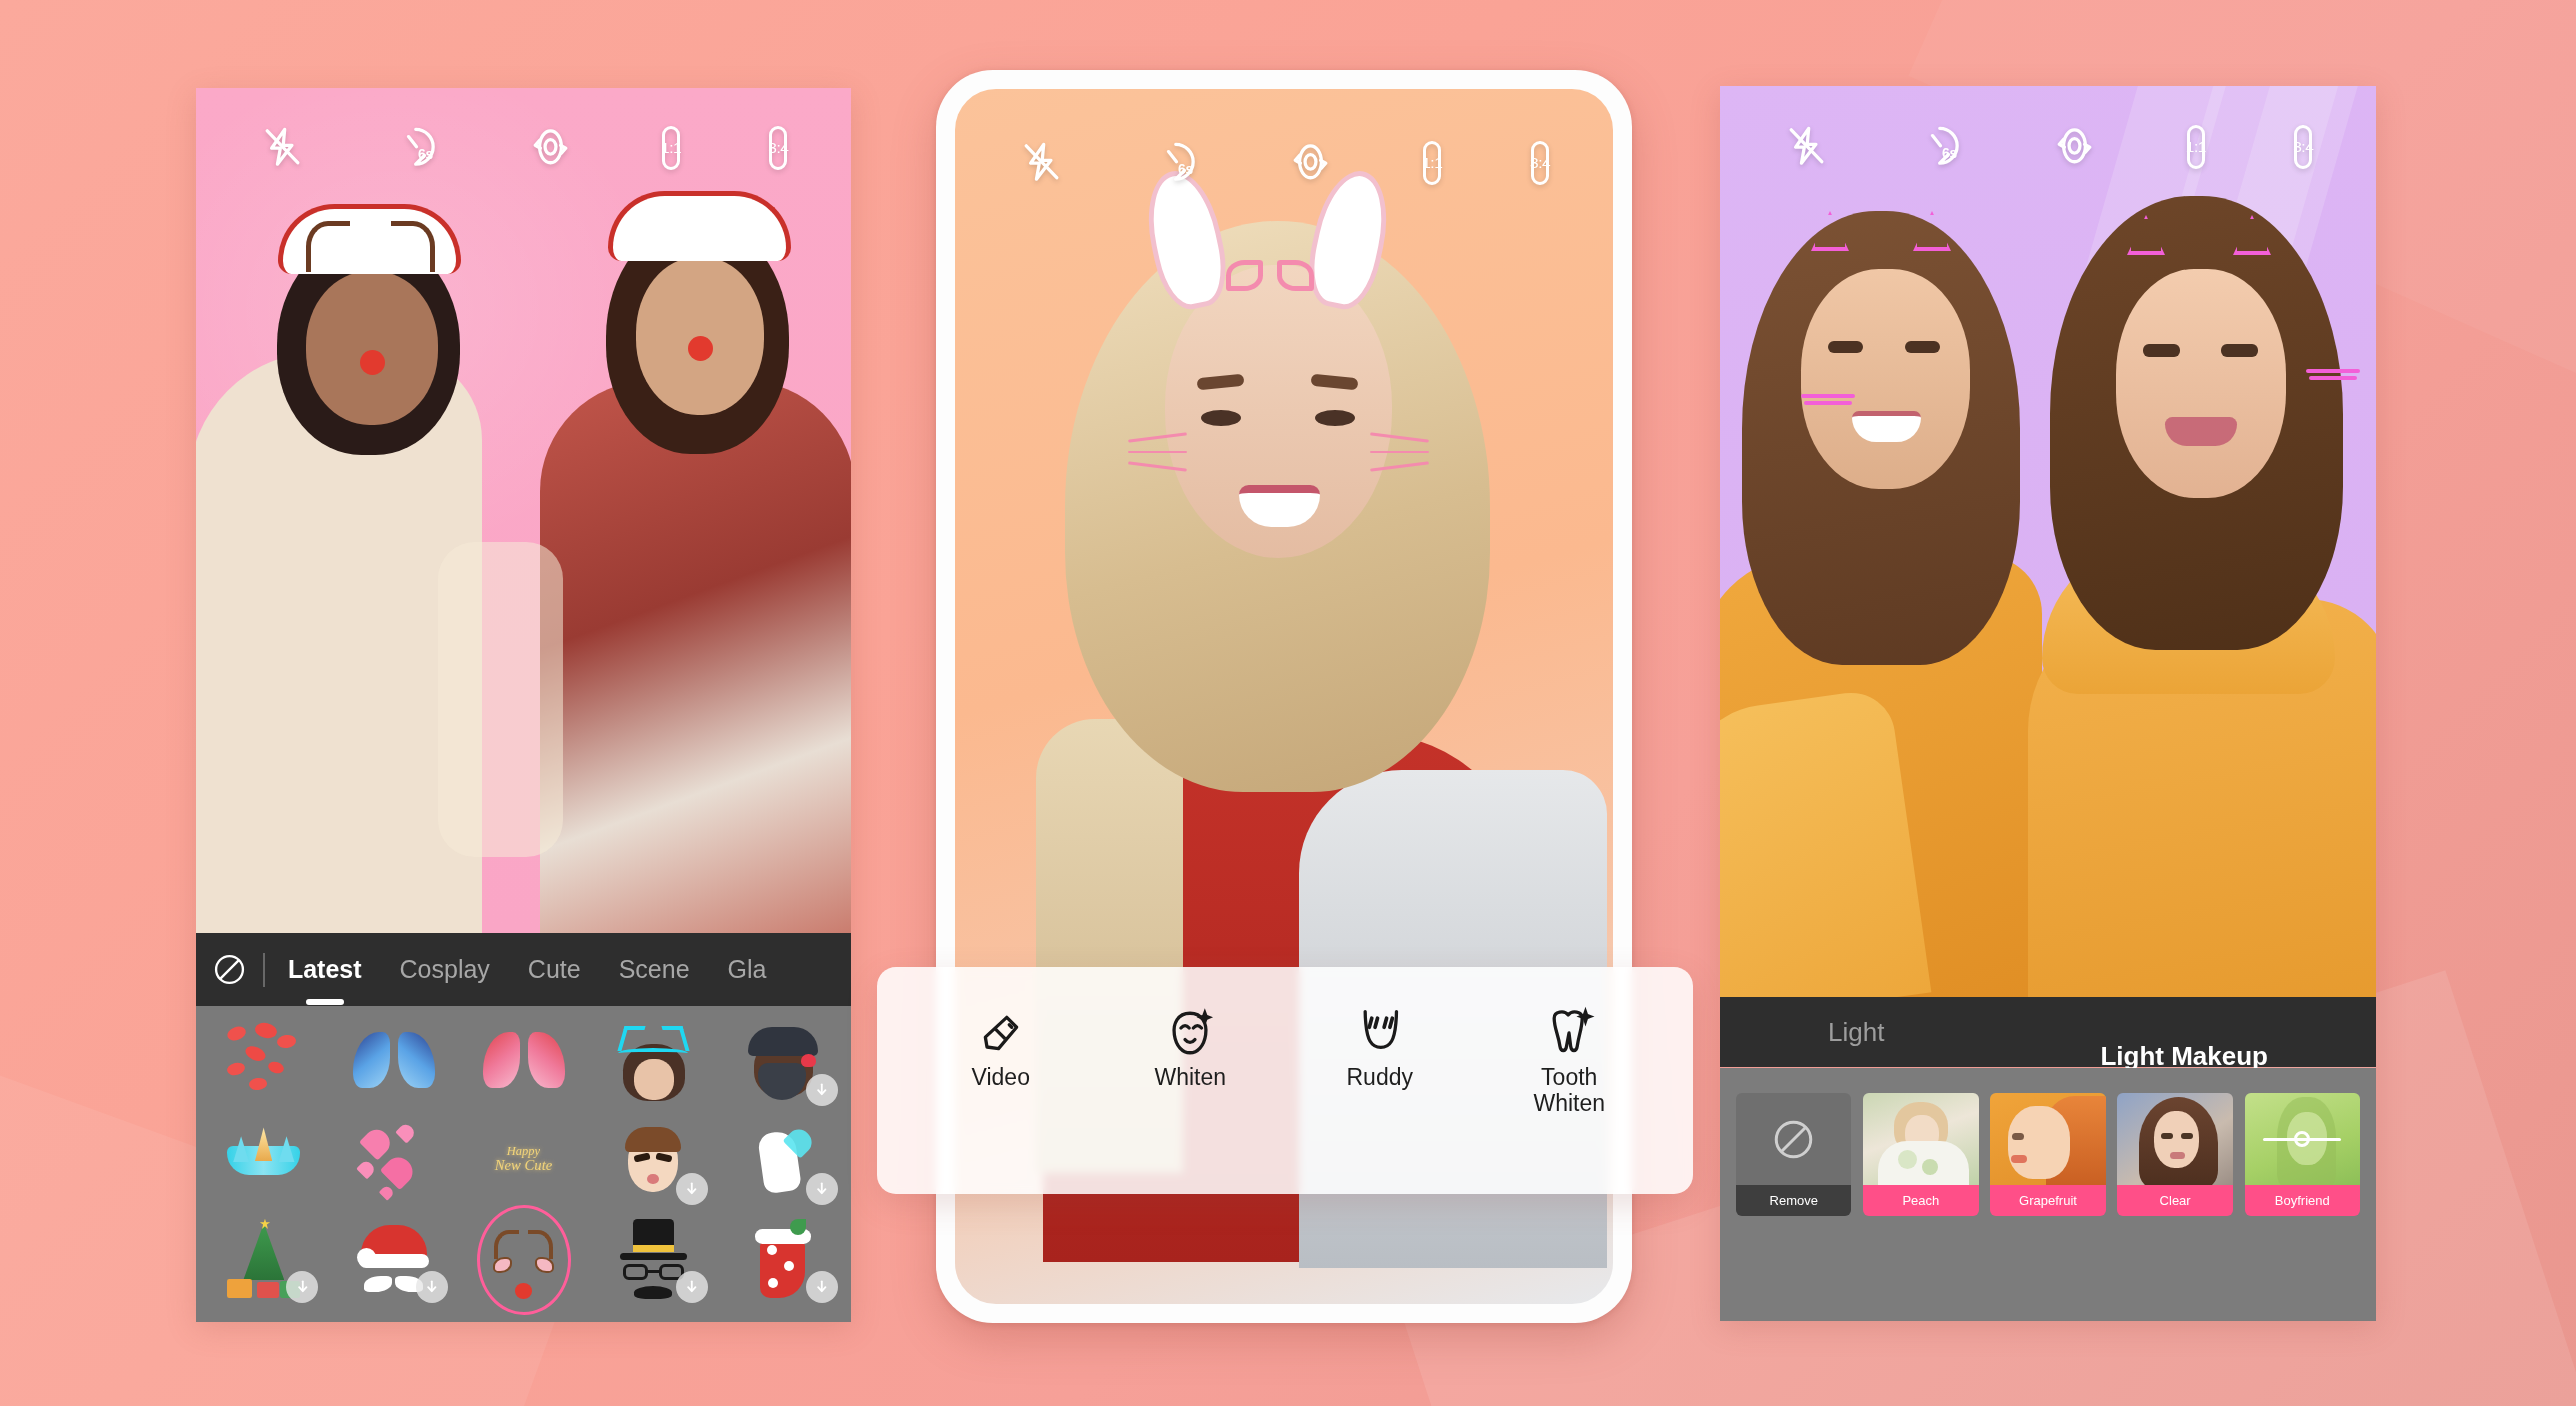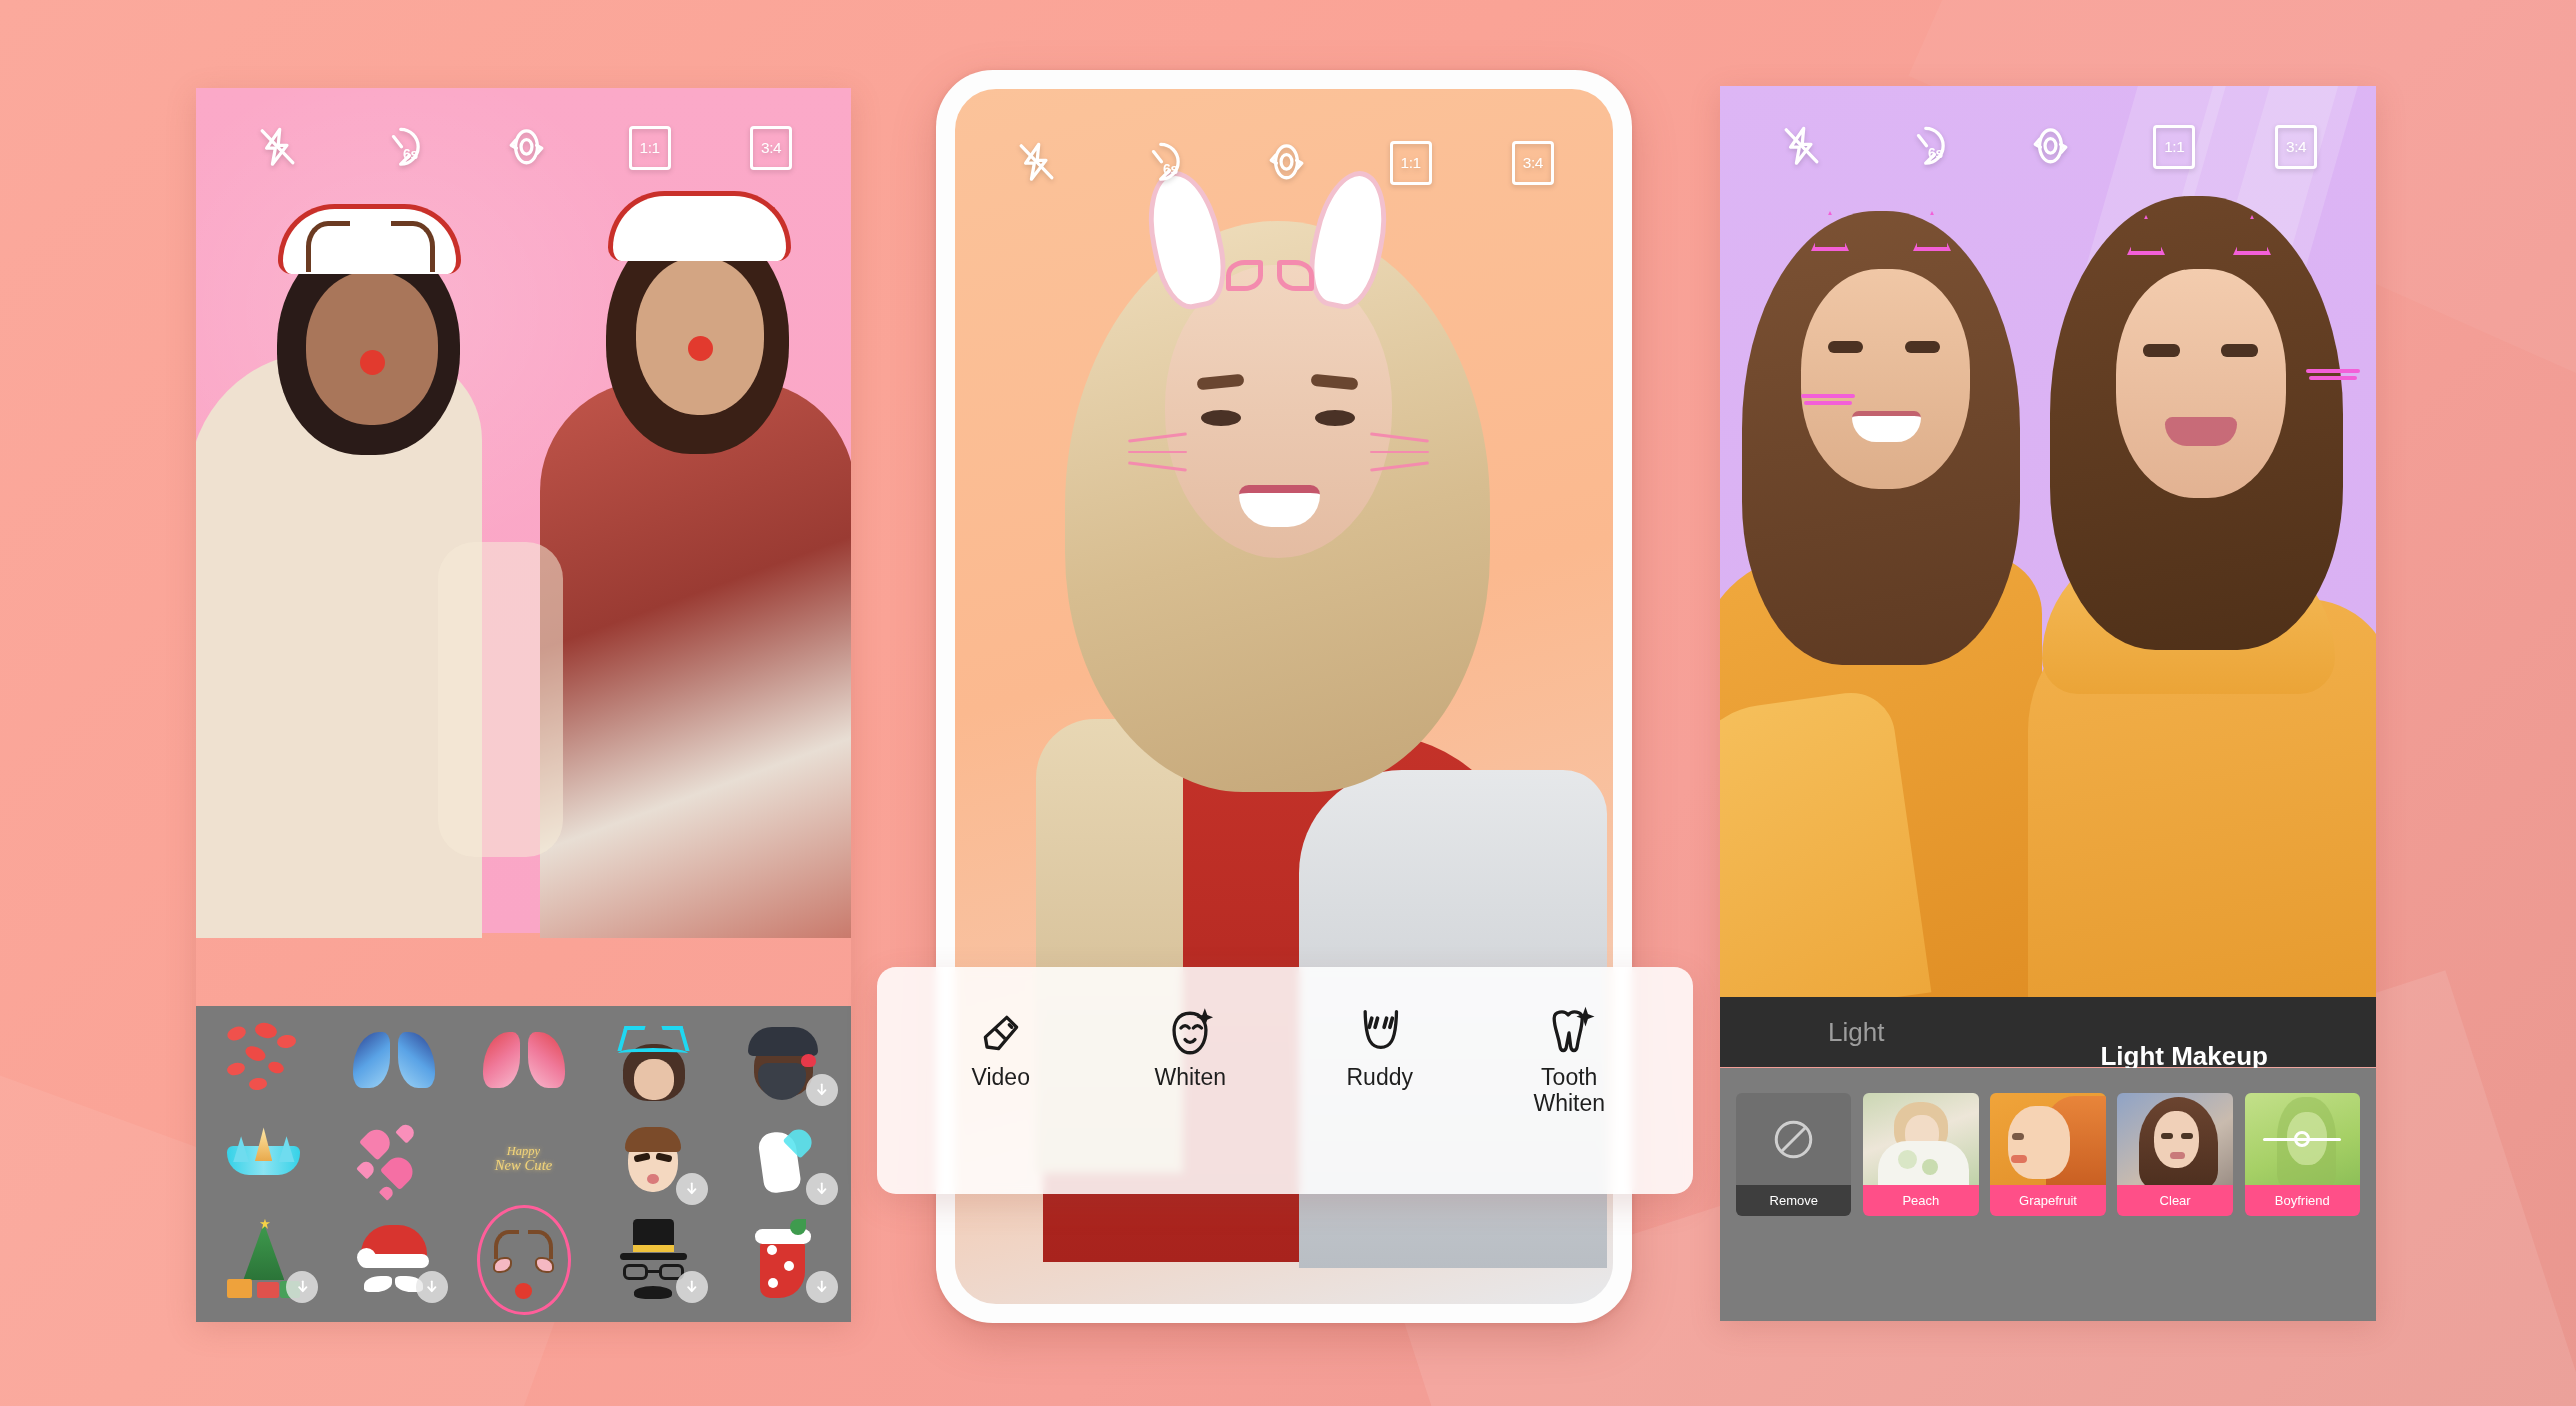--- a/index.html
+++ b/index.html
@@ -46,22 +46,22 @@
     display: flex; align-items: center; justify-content: space-around;
     padding: 0 19px;
   }
   .tb-icon {
     width: 45px; height: 45px;
     display: flex; align-items: center; justify-content: center;
     filter: drop-shadow(0 2.2px 2.9px rgba(0,0,0,0.16));
   }
   .tb-icon svg { width: 100%; height: 100%; display: block; }
   .ratio-box {
-    width: 42px; height: 44px;
-    border: 3.7px solid #fff; border-radius: 4px;
+    width: 18px; height: 44px;
+    border: 3.7px solid #fff; border-radius: 10px;
     display: flex; align-items: center; justify-content: center;
     color: #fff; font-size: 15.4px; font-weight: 500; letter-spacing: -0.4px;
     filter: drop-shadow(0 2.2px 2.9px rgba(0,0,0,0.16));
   }
 
   
   #phone1 {
     position: absolute; left: 196px; top: 88px;
     width: 655px; height: 1234px;
     overflow: hidden;
@@ -353,20 +353,45 @@
           </svg>
         </div>
       <div class="ratio-box">
           <span>1:1</span>
         </div>
       <div class="ratio-box">
           <span>3:4</span>
         </div>
     </div>
 
+    <div id="p1-tabs">
+      <div id="p1-block-btn">
+        <svg viewBox="0 0 60 60">
+            <use href="#ic-noentry"></use>
+          </svg>
+      </div>
+      <div class="tabs-divider"></div>
+      <div id="p1-tablist">
+        <div class="p1-tab active">
+            <span>Latest</span>
+          </div>
+        <div class="p1-tab">
+            <span>Cosplay</span>
+          </div>
+        <div class="p1-tab">
+            <span>Cute</span>
+          </div>
+        <div class="p1-tab">
+            <span>Scene</span>
+          </div>
+        <div class="p1-tab">
+            <span>Gla</span>
+          </div>
+      </div>
+    </div>
 
     <div id="p1-grid">
 
       <div class="sticker-cell">
         <div class="sticker-art">
           <div style="position:absolute;left:4.4px;top:5.9px;width:19px;height:12.5px;background:#F0514C;border-radius:50%;transform:rotate(-20deg)"></div>
           <div style="position:absolute;left:32px;top:1.5px;width:22px;height:14.7px;background:#EE4A45;border-radius:50%;transform:rotate(12deg)"></div>
           <div style="position:absolute;left:54px;top:13px;width:19px;height:12.5px;background:#F0514C;border-radius:50%;transform:rotate(-8deg)"></div>
           <div style="position:absolute;left:22px;top:25px;width:20.5px;height:13px;background:#EE4A45;border-radius:50%;transform:rotate(24deg)"></div>
           <div style="position:absolute;left:4.4px;top:41px;width:17.6px;height:11.7px;background:#F0514C;border-radius:50%;transform:rotate(-14deg)"></div>

